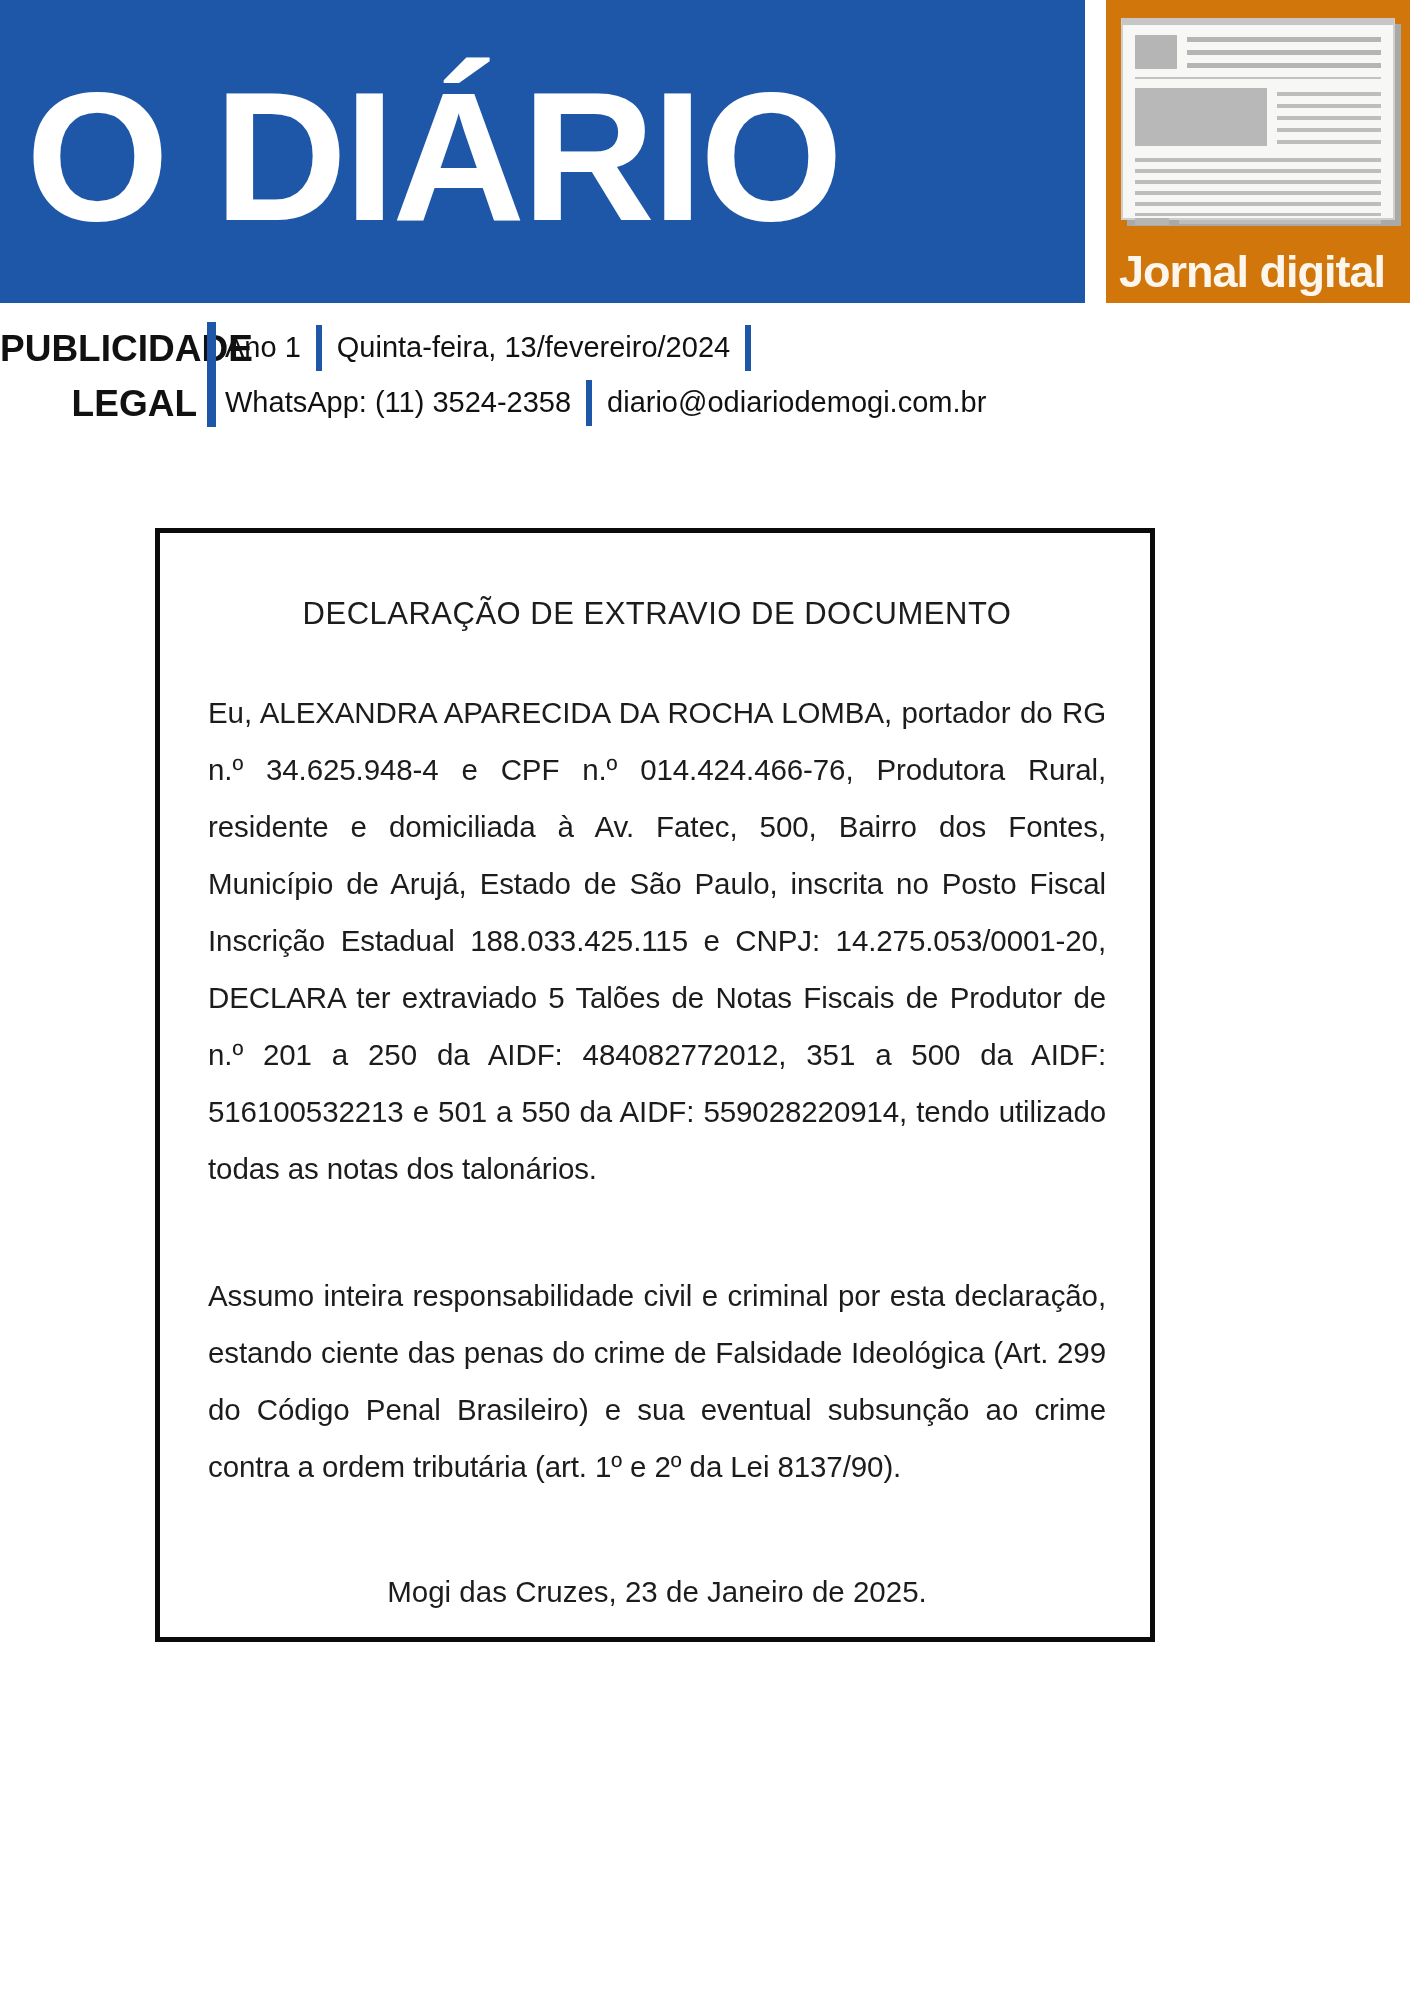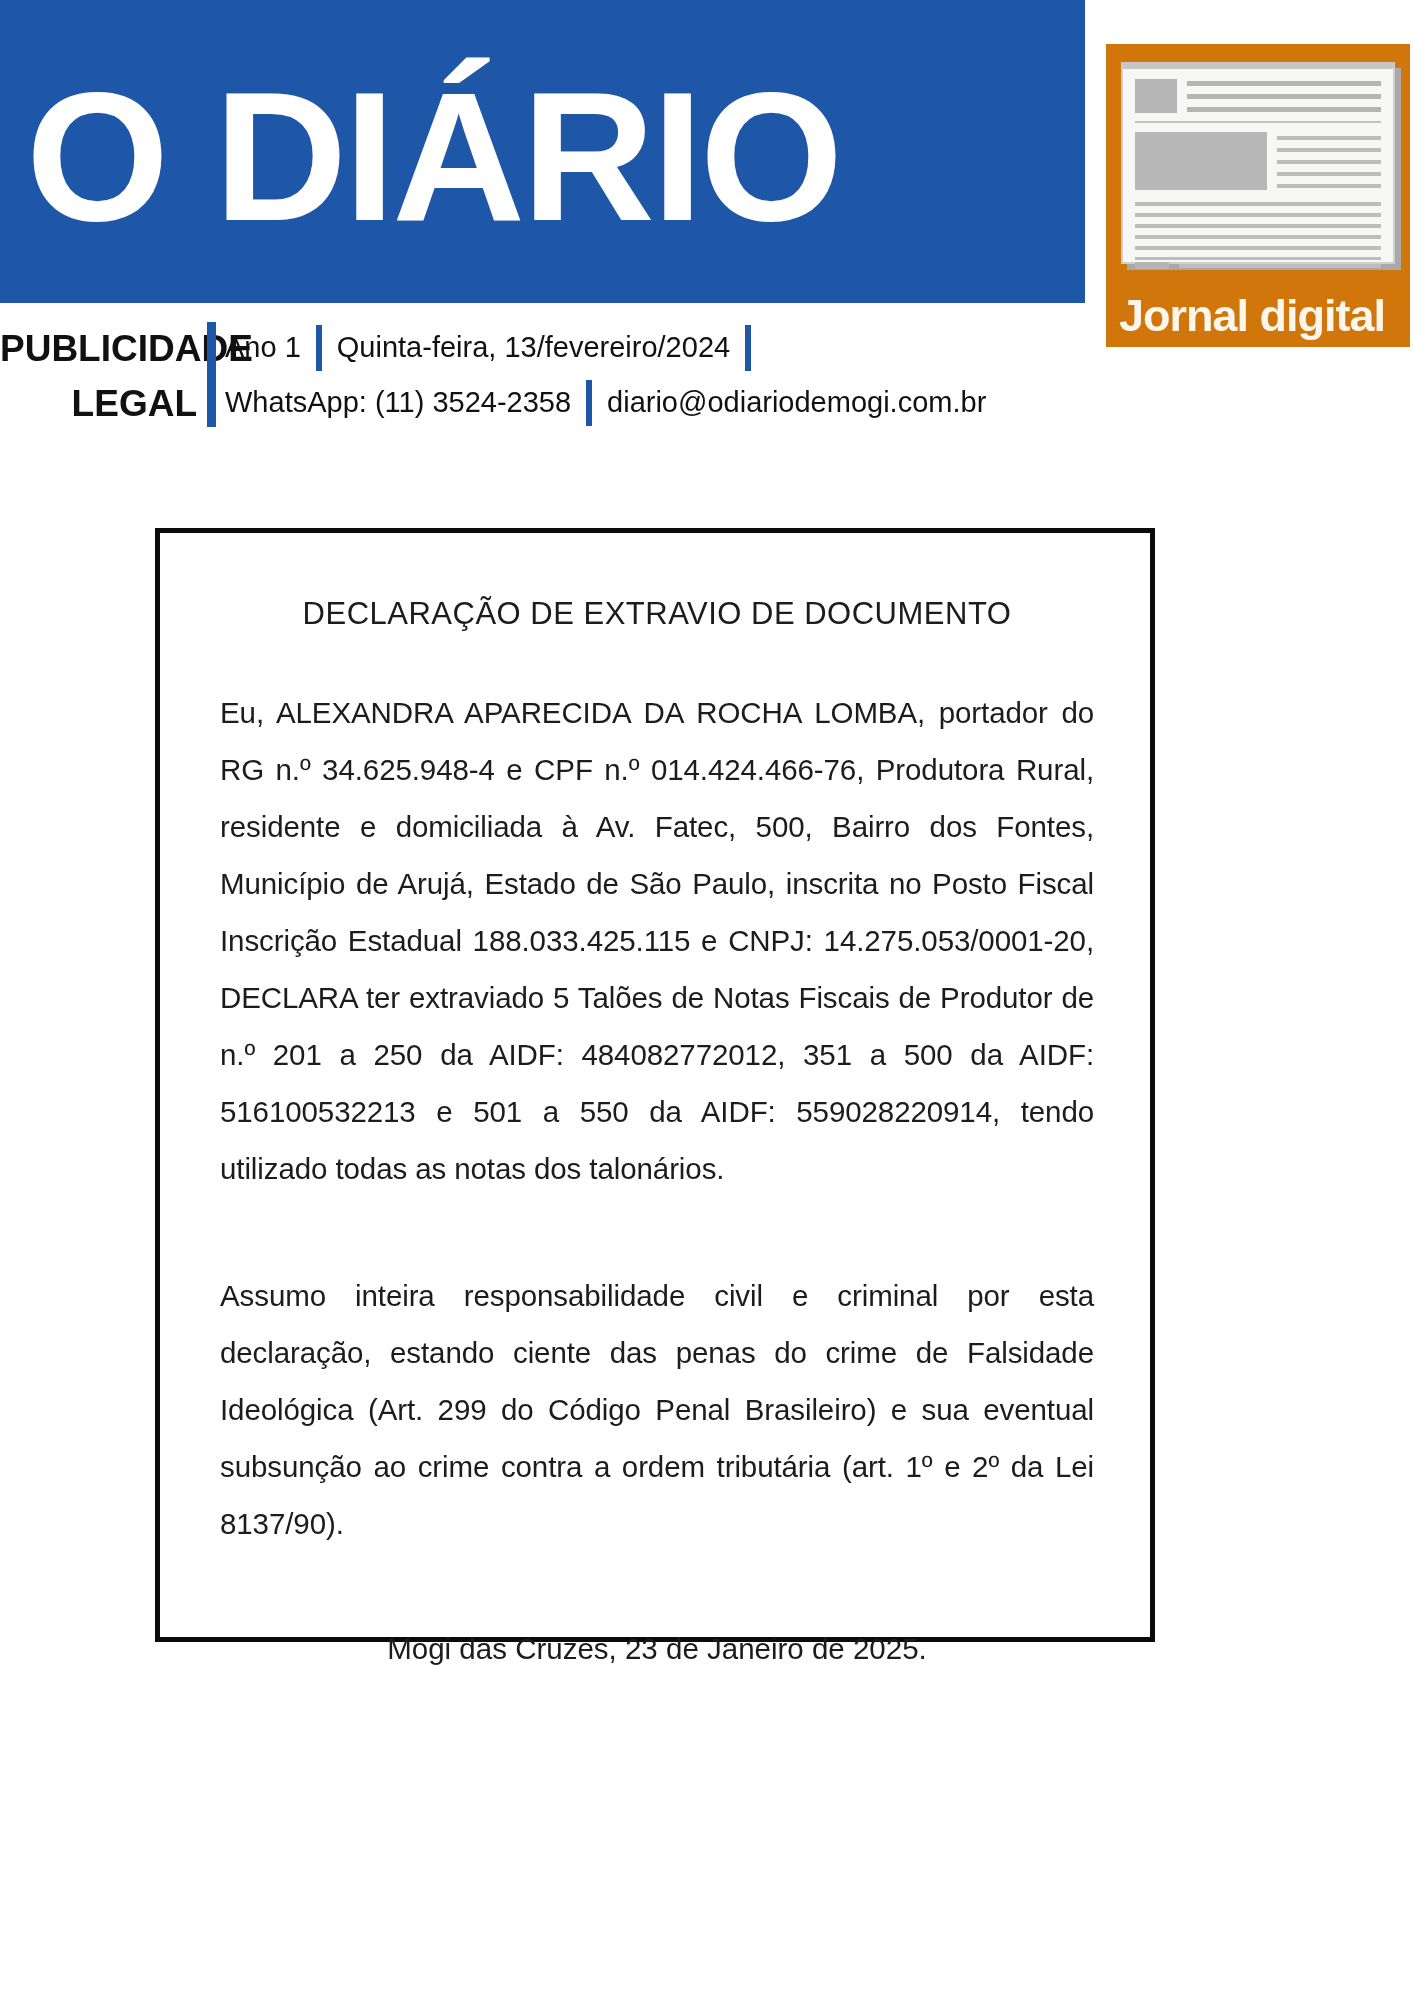--- a/index.html
+++ b/index.html
@@ -21,21 +21,20 @@
     background:var(--brand-blue);
     display:flex;align-items:center;
   }
   .logo{
     color:#ffffff;font-weight:bold;font-size:184px;letter-spacing:-3px;
     padding-left:26px;padding-top:8px;white-space:nowrap;line-height:1;
   }
   .orange-box{
     position:absolute;left:1106px;top:0;width:304px;height:303px;
     background:var(--brand-orange);
-    margin-top:44px;
   }
   .np-icon{
     position:absolute;left:15px;top:18px;width:274px;height:202px;
     background:#f7f7f6;border:2px solid #cfcfcf;border-top:7px solid #c6c6c6;
     box-shadow:6px 6px 0 #a9a9a9;
     padding:10px 12px 8px 12px;
   }
   .np-head{display:flex;gap:10px;align-items:flex-start;}
   .np-thumb{width:42px;height:34px;background:#b5b5b5;}
   .np-headlines{flex:1;margin-top:2px;height:32px;
@@ -82,21 +81,21 @@
   .doc-box{
     position:absolute;left:155px;top:528px;width:1000px;height:1114px;
     border:5px solid #0b0b0b;background:#ffffff;
     padding:42px 44px 0 48px;
   }
   .doc-title{
     text-align:center;font-size:31px;letter-spacing:.5px;color:var(--ink);
     font-weight:400;
   }
   .doc-para{
-    margin:12px;text-align:justify;font-size:29.5px;line-height:57px;
+    margin:0;text-align:justify;font-size:29.5px;line-height:57px;
     color:var(--ink);letter-spacing:-.1px;
   }
   .doc-para.p1{margin-top:52px;}
   .doc-para.p2{margin-top:70px;}
   .doc-date{
     margin-top:80px;text-align:center;font-size:29.5px;color:var(--ink);
     white-space:nowrap;
   }
 </style>
 </head>

